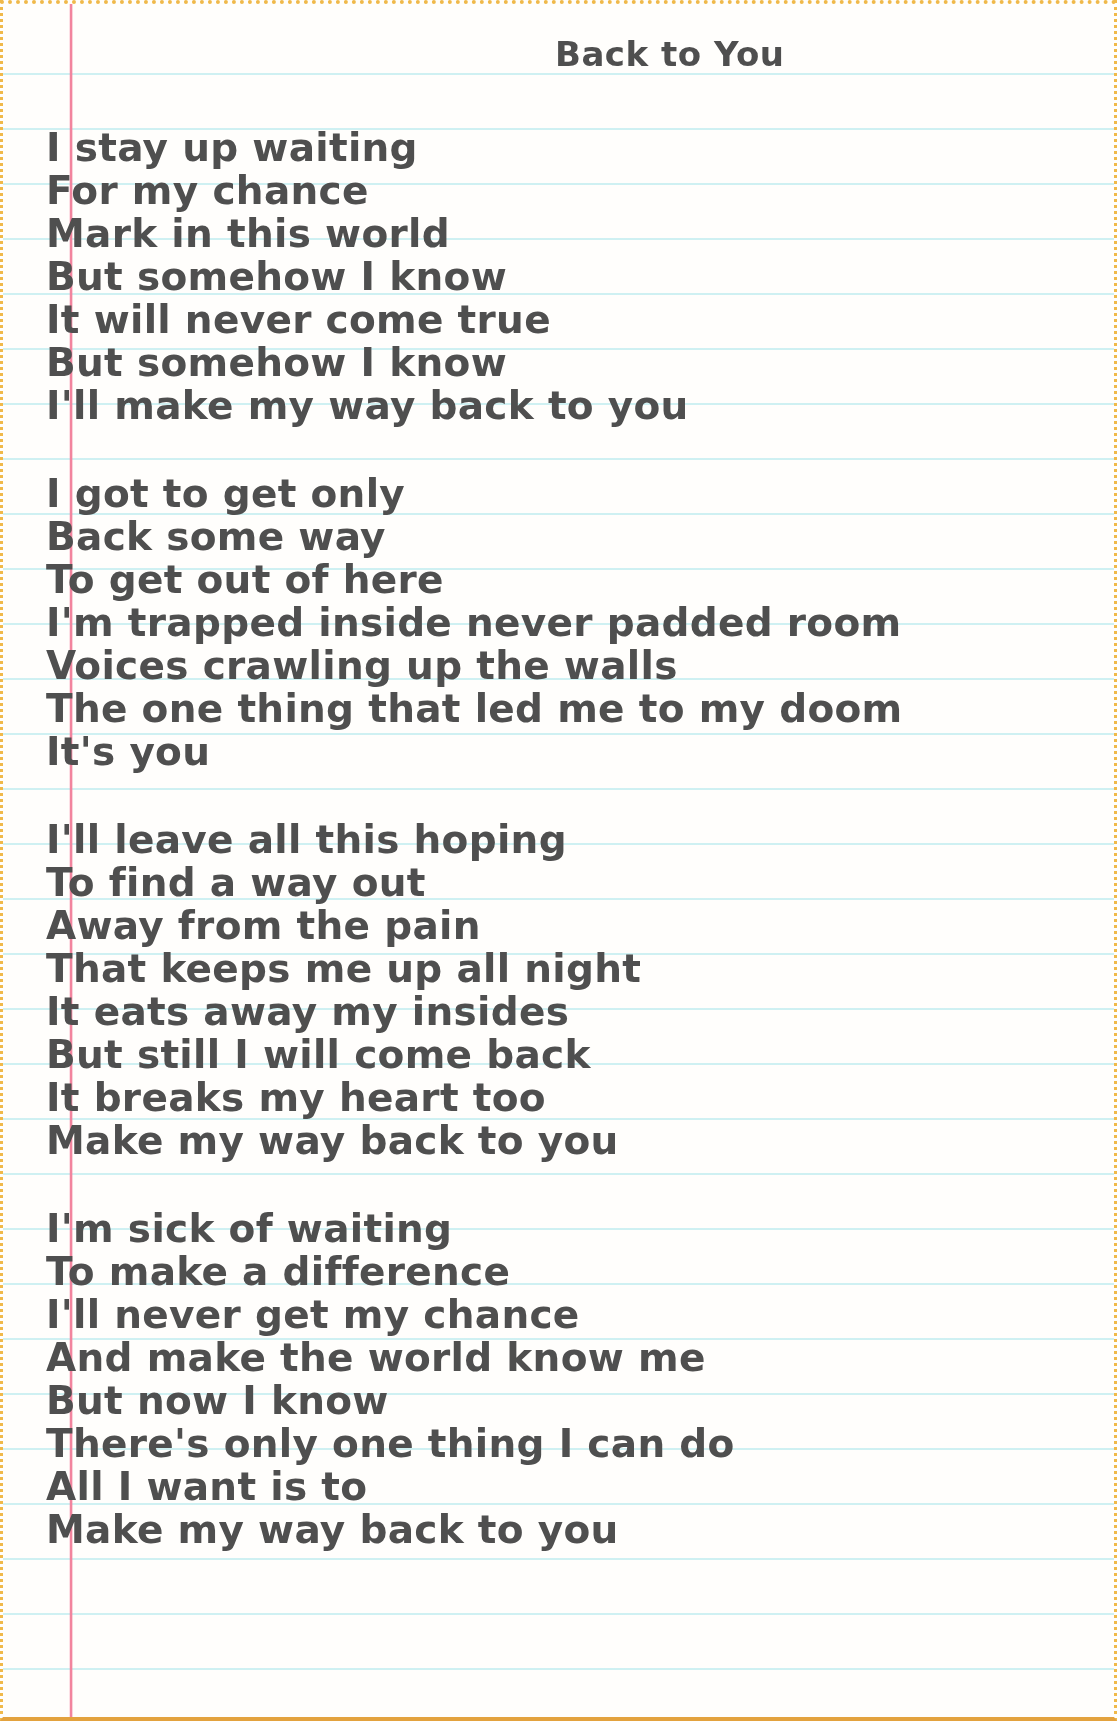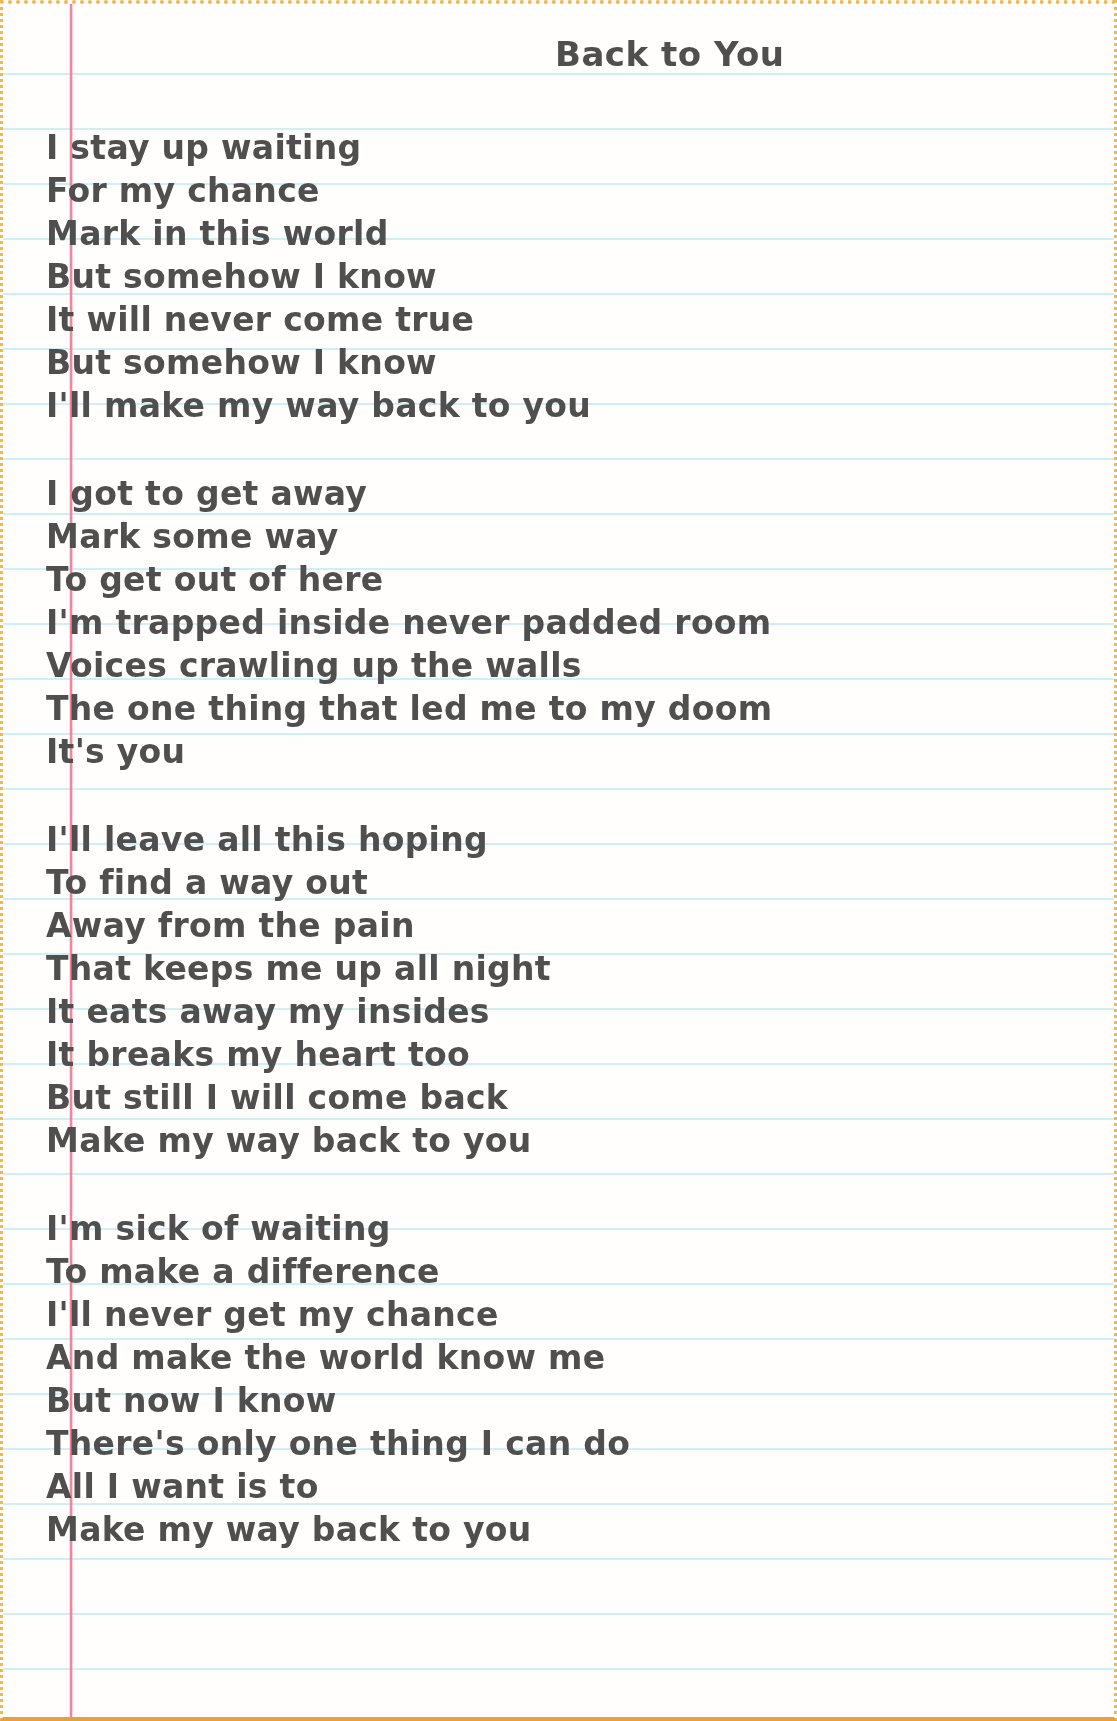--- a/index.html
+++ b/index.html
@@ -69,21 +69,21 @@
     position: absolute;
     left: 43px;
     top: 122px;
     right: 30px;
     color: var(--ink);
   }
   .stanza {
     margin: 0 0 45px 0;
   }
   .lyric-line {
-    font-size: 33px;
+    font-size: 39px;
     line-height: 43px;
     font-weight: bold;
     letter-spacing: 0.3px;
     white-space: nowrap;
   }
 </style>
 </head>
 <body>
 
 <div class="page">
@@ -94,36 +94,36 @@
       <div class="stanza">
         <div class="lyric-line">I stay up waiting</div>
         <div class="lyric-line">For my chance</div>
         <div class="lyric-line">Mark in this world</div>
         <div class="lyric-line">But somehow I know</div>
         <div class="lyric-line">It will never come true</div>
         <div class="lyric-line">But somehow I know</div>
         <div class="lyric-line">I'll make my way back to you</div>
       </div>
       <div class="stanza">
-        <div class="lyric-line">I got to get away</div>
-        <div class="lyric-line">Mark some way</div>
+        <div class="lyric-line">I got to get only</div>
+        <div class="lyric-line">Back some way</div>
         <div class="lyric-line">To get out of here</div>
         <div class="lyric-line">I'm trapped inside never padded room</div>
         <div class="lyric-line">Voices crawling up the walls</div>
         <div class="lyric-line">The one thing that led me to my doom</div>
         <div class="lyric-line">It's you</div>
       </div>
       <div class="stanza">
         <div class="lyric-line">I'll leave all this hoping</div>
         <div class="lyric-line">To find a way out</div>
         <div class="lyric-line">Away from the pain</div>
         <div class="lyric-line">That keeps me up all night</div>
         <div class="lyric-line">It eats away my insides</div>
+        <div class="lyric-line">But still I will come back</div>
         <div class="lyric-line">It breaks my heart too</div>
-        <div class="lyric-line">But still I will come back</div>
         <div class="lyric-line">Make my way back to you</div>
       </div>
       <div class="stanza">
         <div class="lyric-line">I'm sick of waiting</div>
         <div class="lyric-line">To make a difference</div>
         <div class="lyric-line">I'll never get my chance</div>
         <div class="lyric-line">And make the world know me</div>
         <div class="lyric-line">But now I know</div>
         <div class="lyric-line">There's only one thing I can do</div>
         <div class="lyric-line">All I want is to</div>

